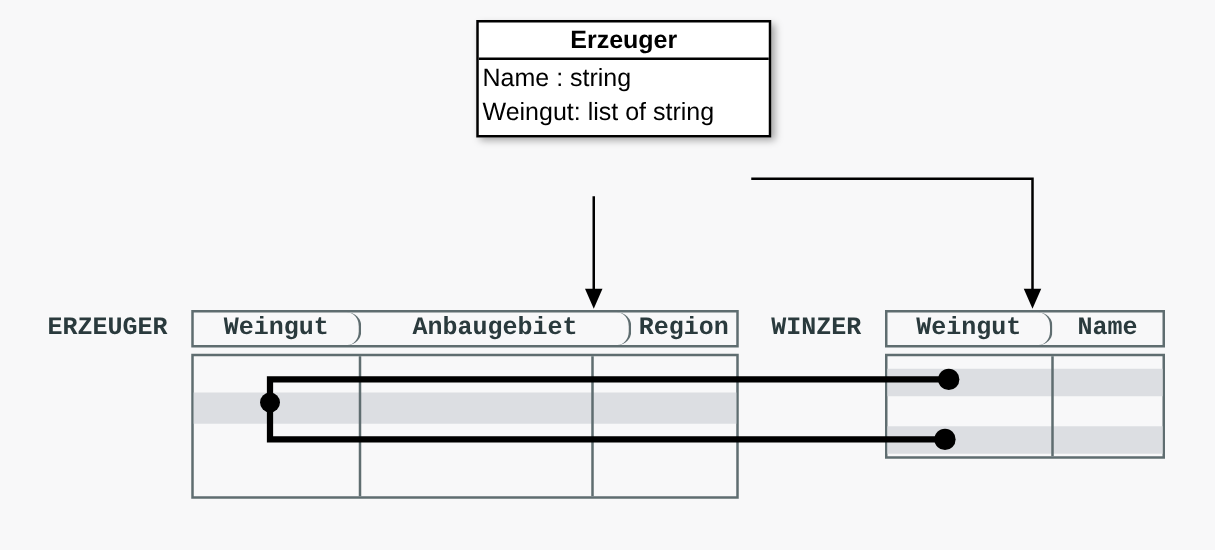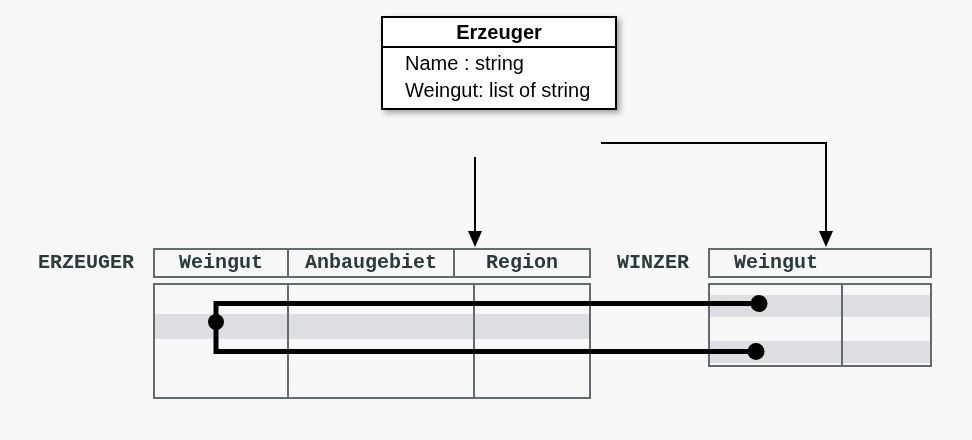--- a/index.html
+++ b/index.html
@@ -15,40 +15,40 @@
     background:#ffffff; border:2px solid #000;
     box-shadow:3px 3px 6px rgba(0,0,0,0.35);
     box-sizing:border-box; z-index:2;
   }
   .uml-title {
     font-weight:bold; font-size:20px; line-height:26px;
     text-align:center; border-bottom:2px solid #000; padding:1px 0;
   }
   .uml-attrs { padding:2px 0 4px 0; }
   .uml-attr {
-    font-size:20px; line-height:27px; padding:0 22px;
+    font-size:20px; line-height:27px; padding:0 3px;
     white-space:nowrap; color:#000;
   }
 
   
   .tbl-label {
     position:absolute; top:248px; height:30px; line-height:30px;
     font-family:"Liberation Mono","DejaVu Sans Mono",monospace;
     font-weight:bold; font-size:20px; color:#2a3a3d; z-index:1;
   }
   .hdr {
     position:absolute; top:248px; height:30px; display:flex;
     border:2px solid #5f6d70; box-sizing:border-box; z-index:1;
     background:transparent;
   }
   .th {
     font-family:"Liberation Mono","DejaVu Sans Mono",monospace;
     font-weight:bold; font-size:20px; color:#2a3a3d;
     text-align:center; line-height:26px; height:26px;
-    border-right:2px solid #5f6d70; box-sizing:border-box;
+    border-right:2px solid #5f6d70; box-sizing:border-box;border-radius:11px;
   }
   .th:last-child { border-right:none; }
   .tbody {
     position:absolute; border:2px solid #5f6d70;
     box-sizing:border-box; z-index:1; background:transparent;
   }
   .stripe { position:absolute; left:0; right:0; background:#dcdee2; }
   .vdiv { position:absolute; top:0; bottom:0; width:2px; background:#5f6d70; }
 
   
@@ -59,34 +59,35 @@
 </style>
 </head>
 <body>
 
 <div class="stage">
 
   <div class="tbl-label" style="left:38px;">ERZEUGER</div>
 
   <div class="hdr" style="left:153px; width:438px;">
     <div class="th" style="width:134px;">Weingut</div>
-    <div class="th" style="width:166px;">Anbaugebiet</div>
+    <div class="th" style="width:216px;">Anbaugebiet</div>
     <div class="th" style="flex:1;">Region</div>
   </div>
 
   <div class="tbody" style="left:153px; top:283px; width:438px; height:116px;">
     <div class="stripe" style="top:29px; height:25px;"></div>
     <div class="vdiv" style="left:132px;"></div>
     <div class="vdiv" style="left:318px;"></div>
   </div>
 
   <div class="tbl-label" style="left:617px;text-align:right;">WINZER</div>
 
   <div class="hdr" style="left:708px; width:224px;">
     <div class="th" style="width:132px;">Weingut</div>
+    <div class="th" style="flex:1;">Name</div>
   </div>
 
   <div class="tbody" style="left:708px; top:283px; width:224px; height:84px;">
     <div class="stripe" style="top:10px; height:22px;"></div>
     <div class="stripe" style="top:56px; height:22px;"></div>
     <div class="vdiv" style="left:131px;"></div>
   </div>
 
   <div class="uml">
     <div class="uml-title">Erzeuger</div>

